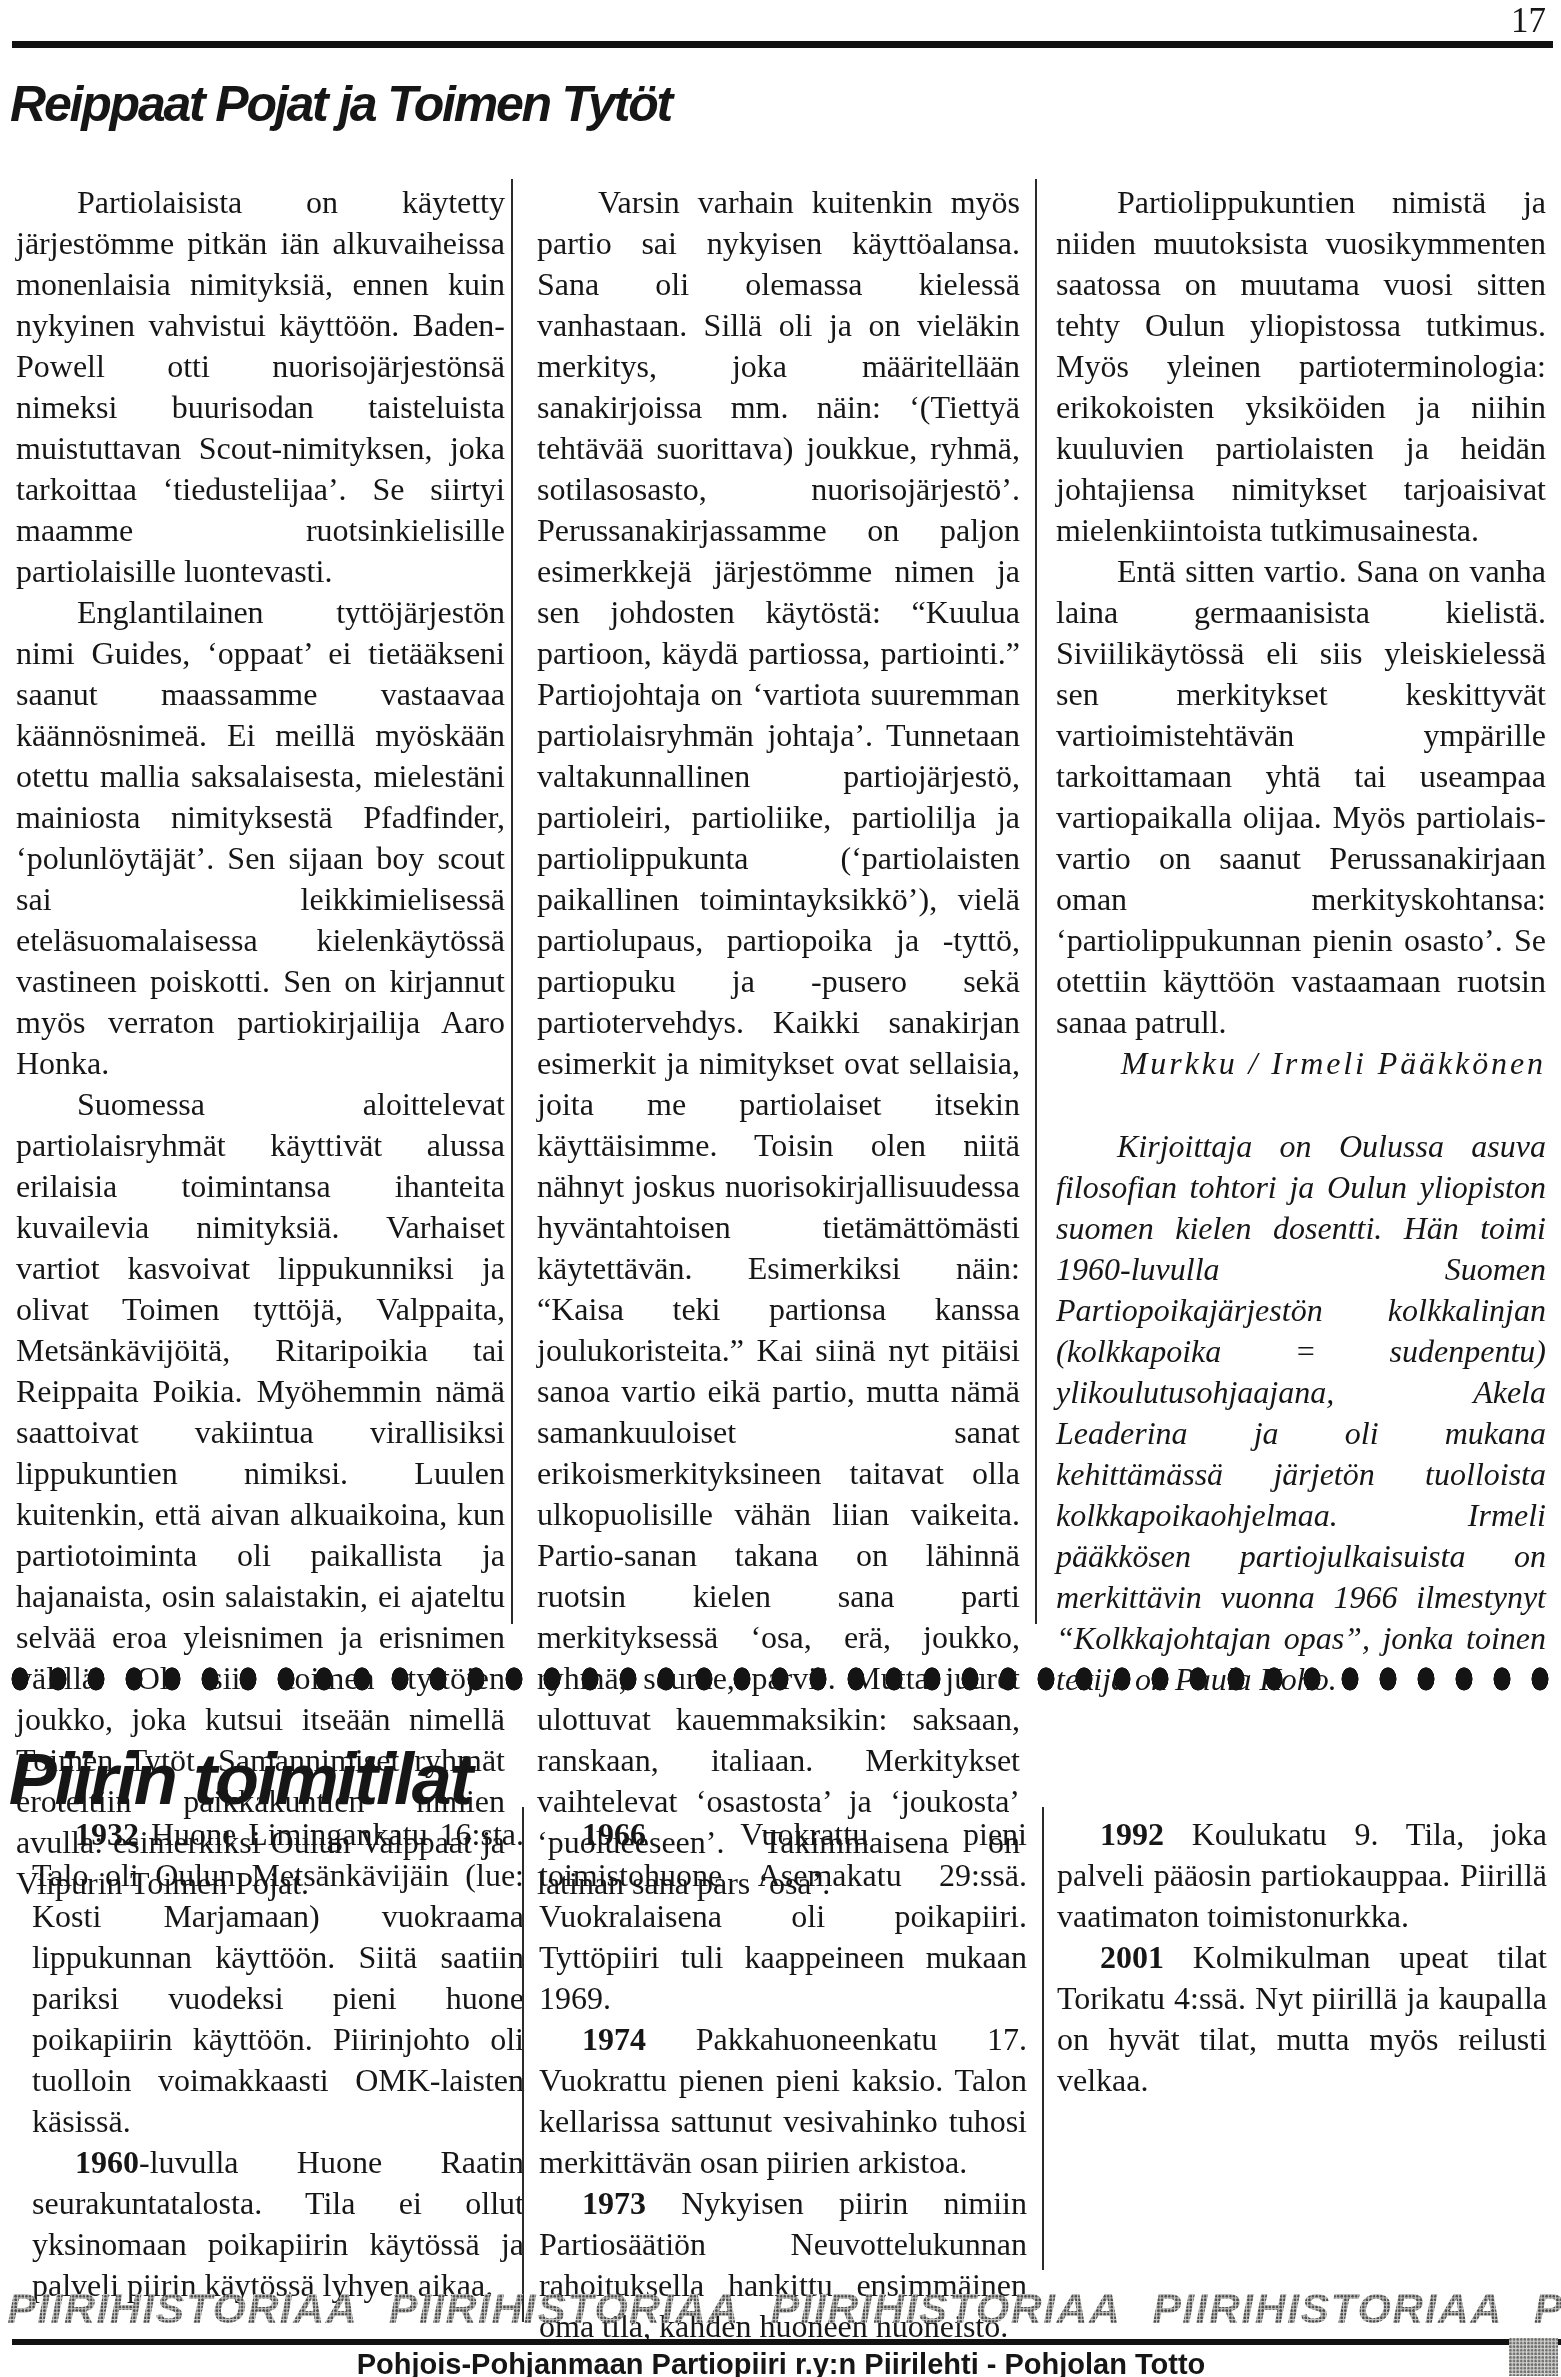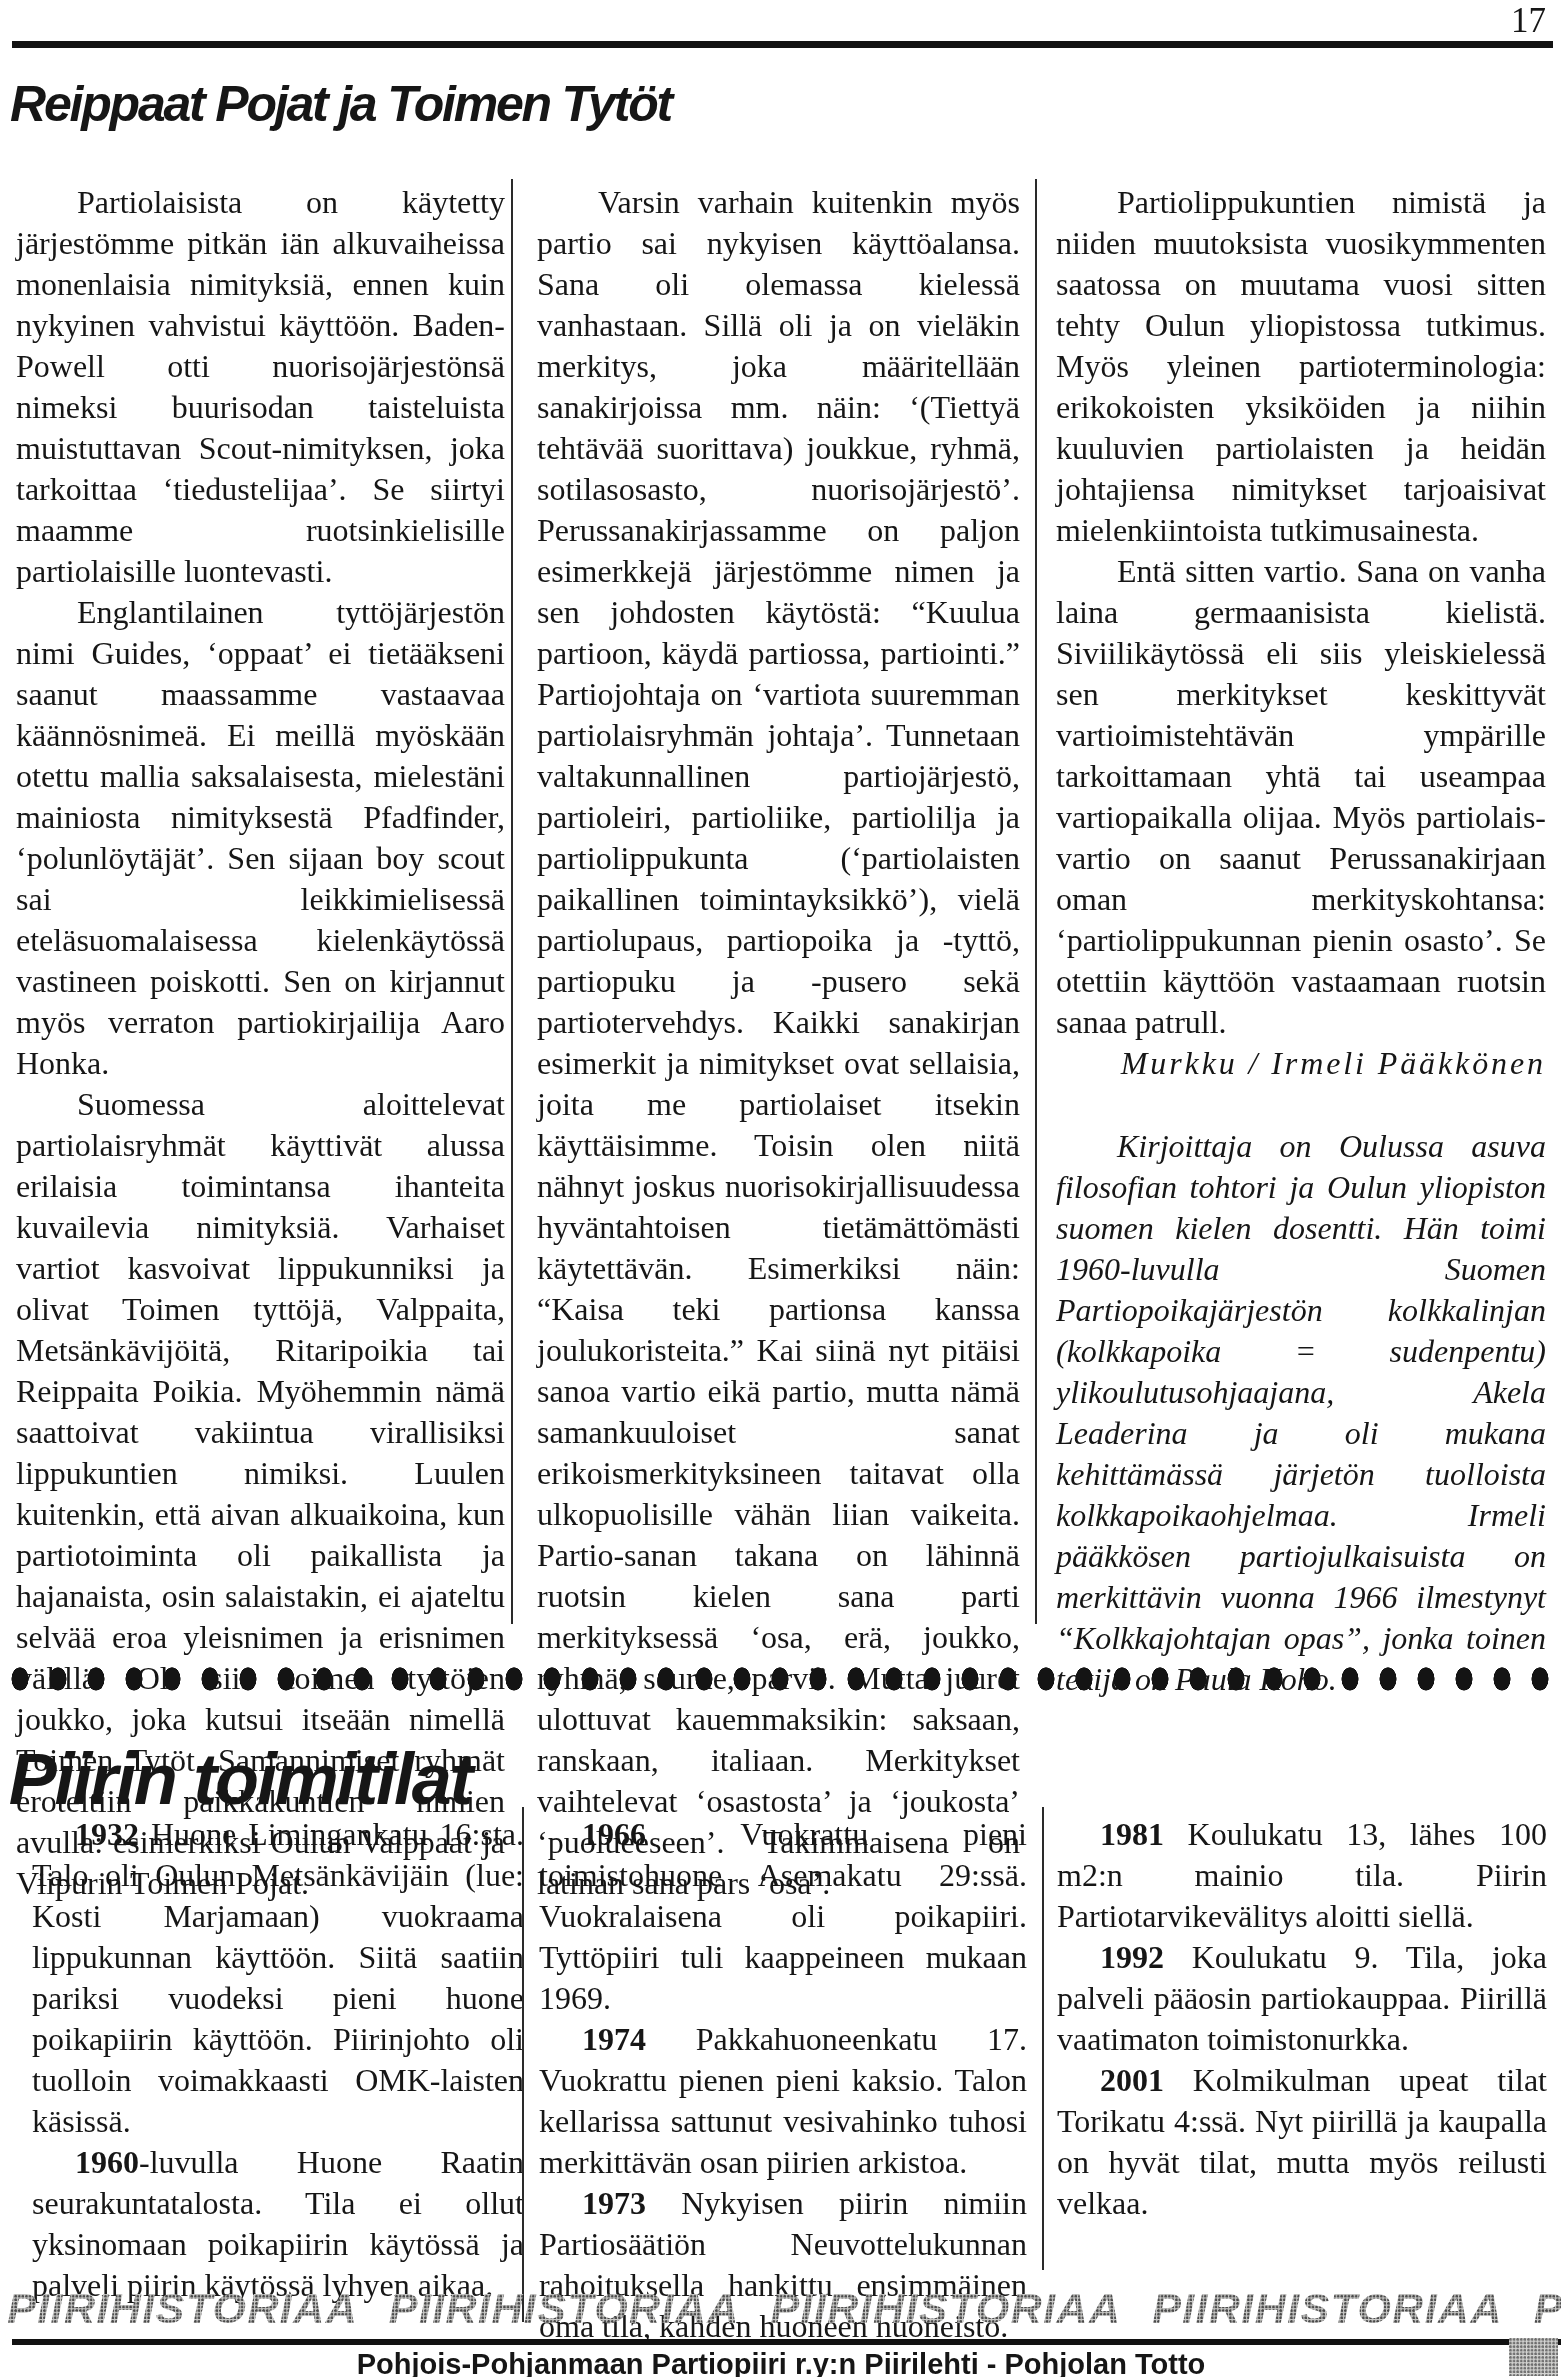--- a/index.html
+++ b/index.html
@@ -153,21 +153,20 @@
 
   <div class="body-col col-a2-2">
     <p class="entry"><b>1966</b><span> Vuokrattu pieni toimistohuone Asemakatu 29:ssä. Vuokralaisena oli poikapiiri. Tyttöpiiri tuli kaappeineen mukaan 1969.</span></p>
     <p class="entry"><b>1974</b><span> Pakkahuoneenkatu 17. Vuokrattu pienen pieni kaksio. Talon kellarissa sattunut vesivahinko tuhosi merkittävän osan piirien arkistoa.</span></p>
     <p class="entry"><b>1973</b><span> Nykyisen piirin nimiin Partiosäätiön Neuvottelukunnan rahoituksella hankittu ensimmäinen oma tila, kahden huoneen huoneisto.</span></p>
   </div>
 
   <div class="col-divider divider-a2-right"></div>
 
   <div class="body-col col-a2-3">
-    <p class="entry"><b>1981</b><span> Koulukatu 13, lähes 100 m2:n mainio tila. Piirin Partiotarvikevälitys aloitti siellä.</span></p>
     <p class="entry"><b>1992</b><span> Koulukatu 9. Tila, joka palveli pääosin partiokauppaa. Piirillä vaatimaton toimistonurkka.</span></p>
     <p class="entry"><b>2001</b><span> Kolmikulman upeat tilat Torikatu 4:ssä. Nyt piirillä ja kaupalla on hyvät tilat, mutta myös reilusti velkaa.</span></p>
   </div>
 
   <div class="footer-banner">
     <span class="banner-text">PIIRIHISTORIAA PIIRIHISTORIAA PIIRIHISTORIAA PIIRIHISTORIAA PIIRIHISTORIAA PIIRIHIS</span>
   </div>
 
   <div class="footer-rule"></div>
   <div class="publication-line">Pohjois-Pohjanmaan Partiopiiri r.y:n Piirilehti - Pohjolan Totto</div>

